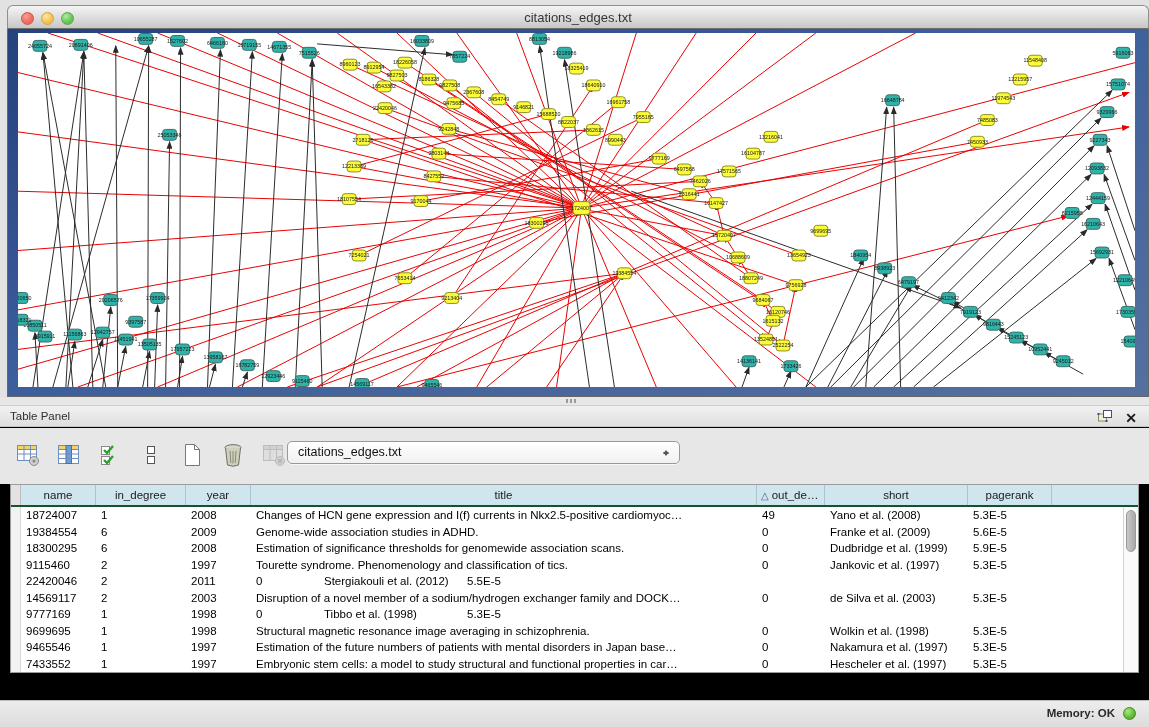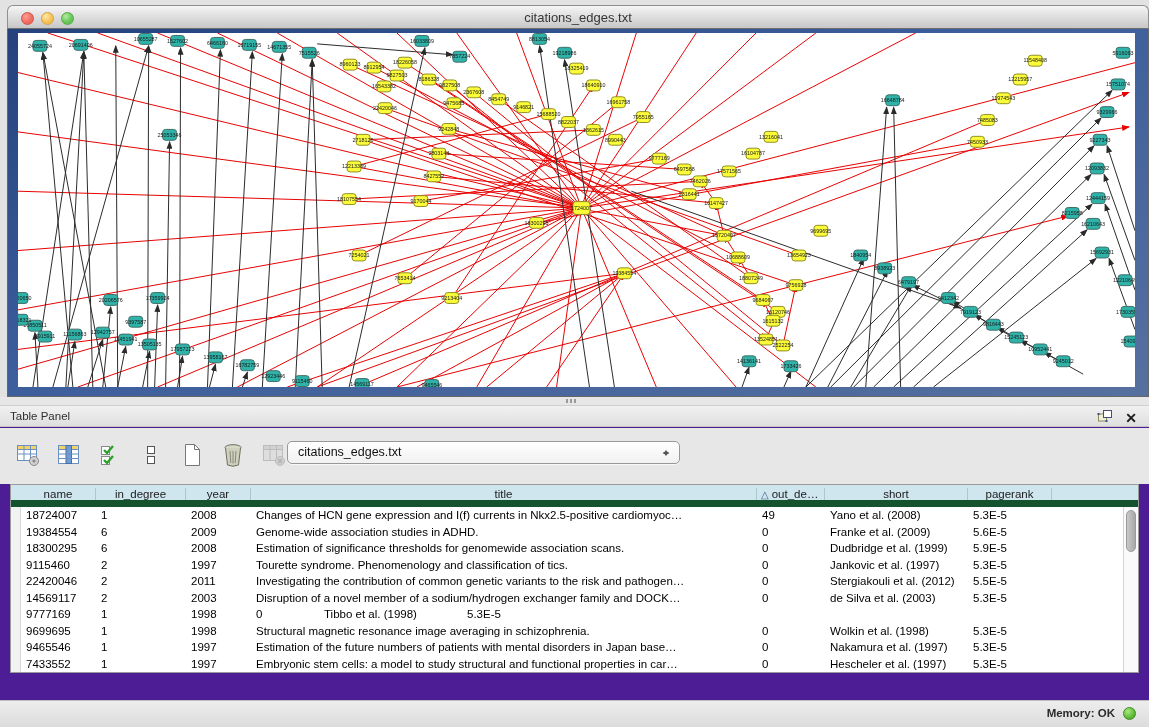--- a/index.html
+++ b/index.html
@@ -22,42 +22,42 @@
     padding:4px 13px 9px 10px; }
   .net-canvas { position:relative; width:100%; height:100%; background:#ffffff; overflow:hidden; }
   .net-canvas svg { position:absolute; left:0; top:0; width:100%; height:100%; }
 
   
   .divider { position:absolute; left:0; top:397px; width:1149px; height:8px; background:#e7e7e7; }
   .grip { position:absolute; left:566px; top:2px; width:12px; height:4px;
     background:repeating-linear-gradient(90deg,#9a9a9a 0 2px, transparent 2px 4px); }
 
   
-  .table-panel { position:absolute; left:0; top:405px; width:1149px; height:295px; background:#4c1d95; }
+  .table-panel { position:absolute; left:0; top:405px; width:1149px; height:295px; background:#000000; }
   .panel-header { position:absolute; left:0; top:0; right:0; height:22px;
     background:linear-gradient(#f1f1f1,#dfdfdf); border-top:1px solid #cfcfcf; border-bottom:1px solid #c4c4c4; }
   .panel-title { position:absolute; left:10px; top:4px; font-size:11.5px; color:#2f2f2f; }
   .panel-hdr-icons { position:absolute; right:12px; top:3px; display:flex; gap:12px; align-items:center; }
   .close-x { font-size:14px; font-weight:bold; color:#1a1a1a; line-height:16px; cursor:default; }
 
   .toolbar { position:absolute; left:0; top:23px; right:0; height:56px; background:#e7e7e7; }
   .tb-icons { position:absolute; left:14px; top:12px; display:flex; gap:13px; align-items:center; }
   .tb-btn { width:28px; height:30px; display:flex; align-items:center; justify-content:center; }
   .fx { font-family:"Liberation Serif", serif; font-style:italic; font-weight:bold; font-size:15px; color:#222; }
   .fx small { font-size:10px; }
   .combo { position:absolute; left:287px; top:13px; width:393px; height:23px;
     border:1px solid #989898; border-radius:5px; background:linear-gradient(#ffffff,#f1f1f1);
     font-size:12.5px; color:#111; line-height:21px; padding-left:10px; box-shadow:0 1px 0 rgba(255,255,255,.7); }
   .combo-arrows { position:absolute; right:9px; top:4px; width:8px; height:14px; }
   .combo-arrows:before { content:""; position:absolute; left:1px; top:1px; border:3.5px solid transparent; border-bottom:4px solid #555; }
   .combo-arrows:after { content:""; position:absolute; left:1px; bottom:1px; border:3.5px solid transparent; border-top:4px solid #555; }
 
   .table-wrap { position:absolute; left:10px; top:79px; width:1129px; height:189px;
     background:#ffffff; border:1px solid #9b9b9b; overflow:hidden; }
-  .hrow { display:flex; height:22px; background:#cfe6ef; border-bottom:7px solid #14532d;align-items:flex-end; }
+  .hrow { display:flex; height:22px; background:#cfe6ef; border-bottom:2px solid #14532d; }
   .hcell { flex:none; border-right:1px solid #a9c6d1; font-size:11.5px; color:#1b1b1b;
     display:flex; align-items:center; justify-content:center; overflow:hidden; white-space:nowrap; }
   .hcell.strip { background:#e3e3e3; border-right:1px solid #bcbcbc; }
   .hcell .sort-tri { color:#3f618c; font-size:10px; margin-right:3px; }
   .hcell.left { justify-content:flex-start; padding-left:4px; }
   .trow { display:flex; height:16.5px; background:#fff; }
   .tcell { flex:none; font-size:11.5px; color:#000; line-height:16.5px; padding-left:5px;
     overflow:hidden; white-space:nowrap; }
   .tcell.strip { background:#f2f2f2; border-right:1px solid #d8d8d8; padding:0; }
   .vscroll { position:absolute; right:0; top:22px; bottom:0; width:15px;
@@ -836,21 +836,20 @@
             <div class="tcell" style="width:506px">Tourette syndrome. Phenomenology and classification of tics.</div>
             <div class="tcell" style="width:68px">0</div>
             <div class="tcell" style="width:143px">Jankovic et al. (1997)</div>
             <div class="tcell" style="width:84px">5.3E-5</div>
           </div>
           <div class="trow">
             <div class="tcell strip" style="width:10px"></div>
             <div class="tcell" style="width:75px">22420046</div>
             <div class="tcell" style="width:90px">2</div>
             <div class="tcell" style="width:65px">2011</div>
-            <div class="tcell" style="width:506px">Investigating the contribution of common genetic variants to the risk and pathogen…</div>
             <div class="tcell" style="width:68px">0</div>
             <div class="tcell" style="width:143px">Stergiakouli et al. (2012)</div>
             <div class="tcell" style="width:84px">5.5E-5</div>
           </div>
           <div class="trow">
             <div class="tcell strip" style="width:10px"></div>
             <div class="tcell" style="width:75px">14569117</div>
             <div class="tcell" style="width:90px">2</div>
             <div class="tcell" style="width:65px">2003</div>
             <div class="tcell" style="width:506px">Disruption of a novel member of a sodium/hydrogen exchanger family and DOCK…</div>

